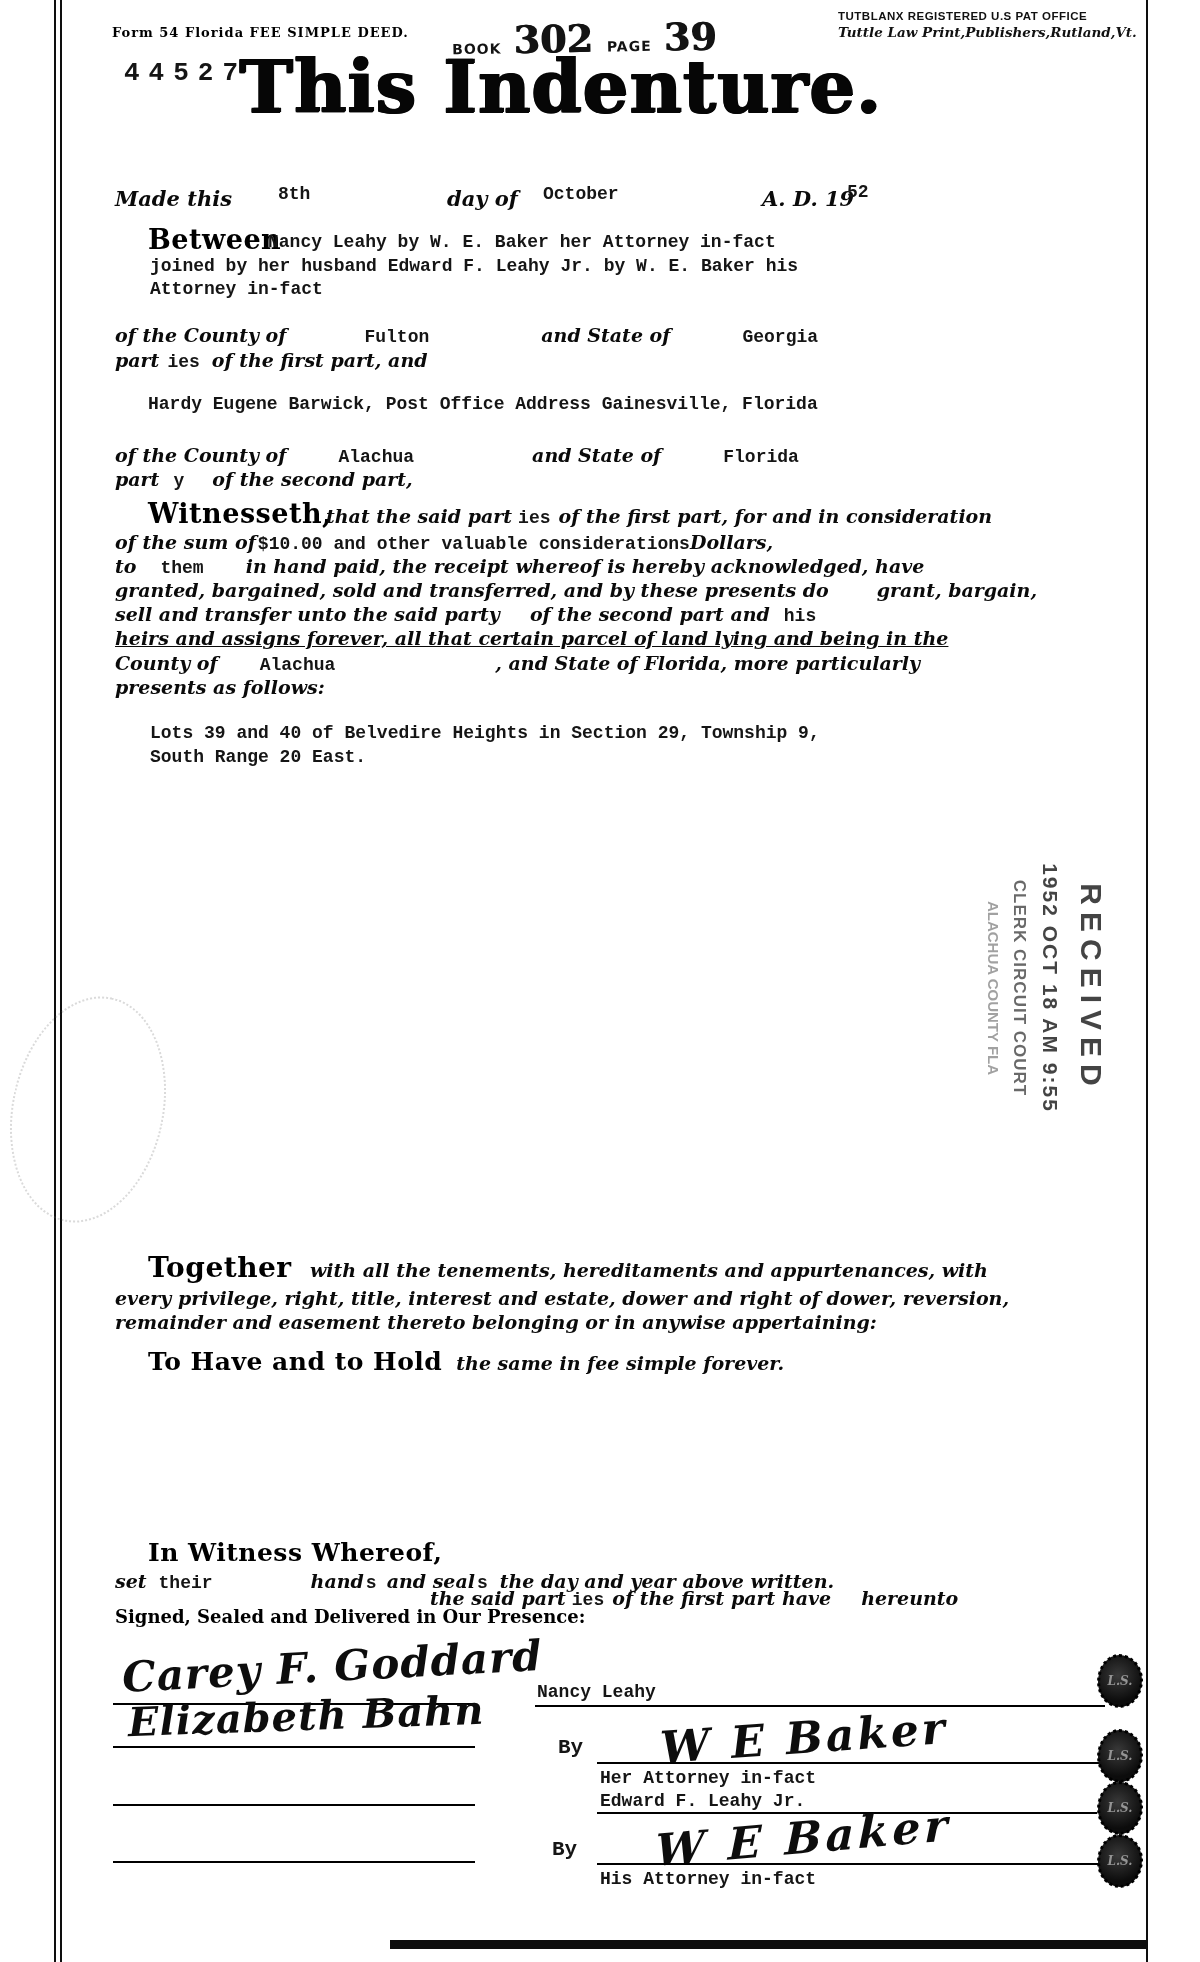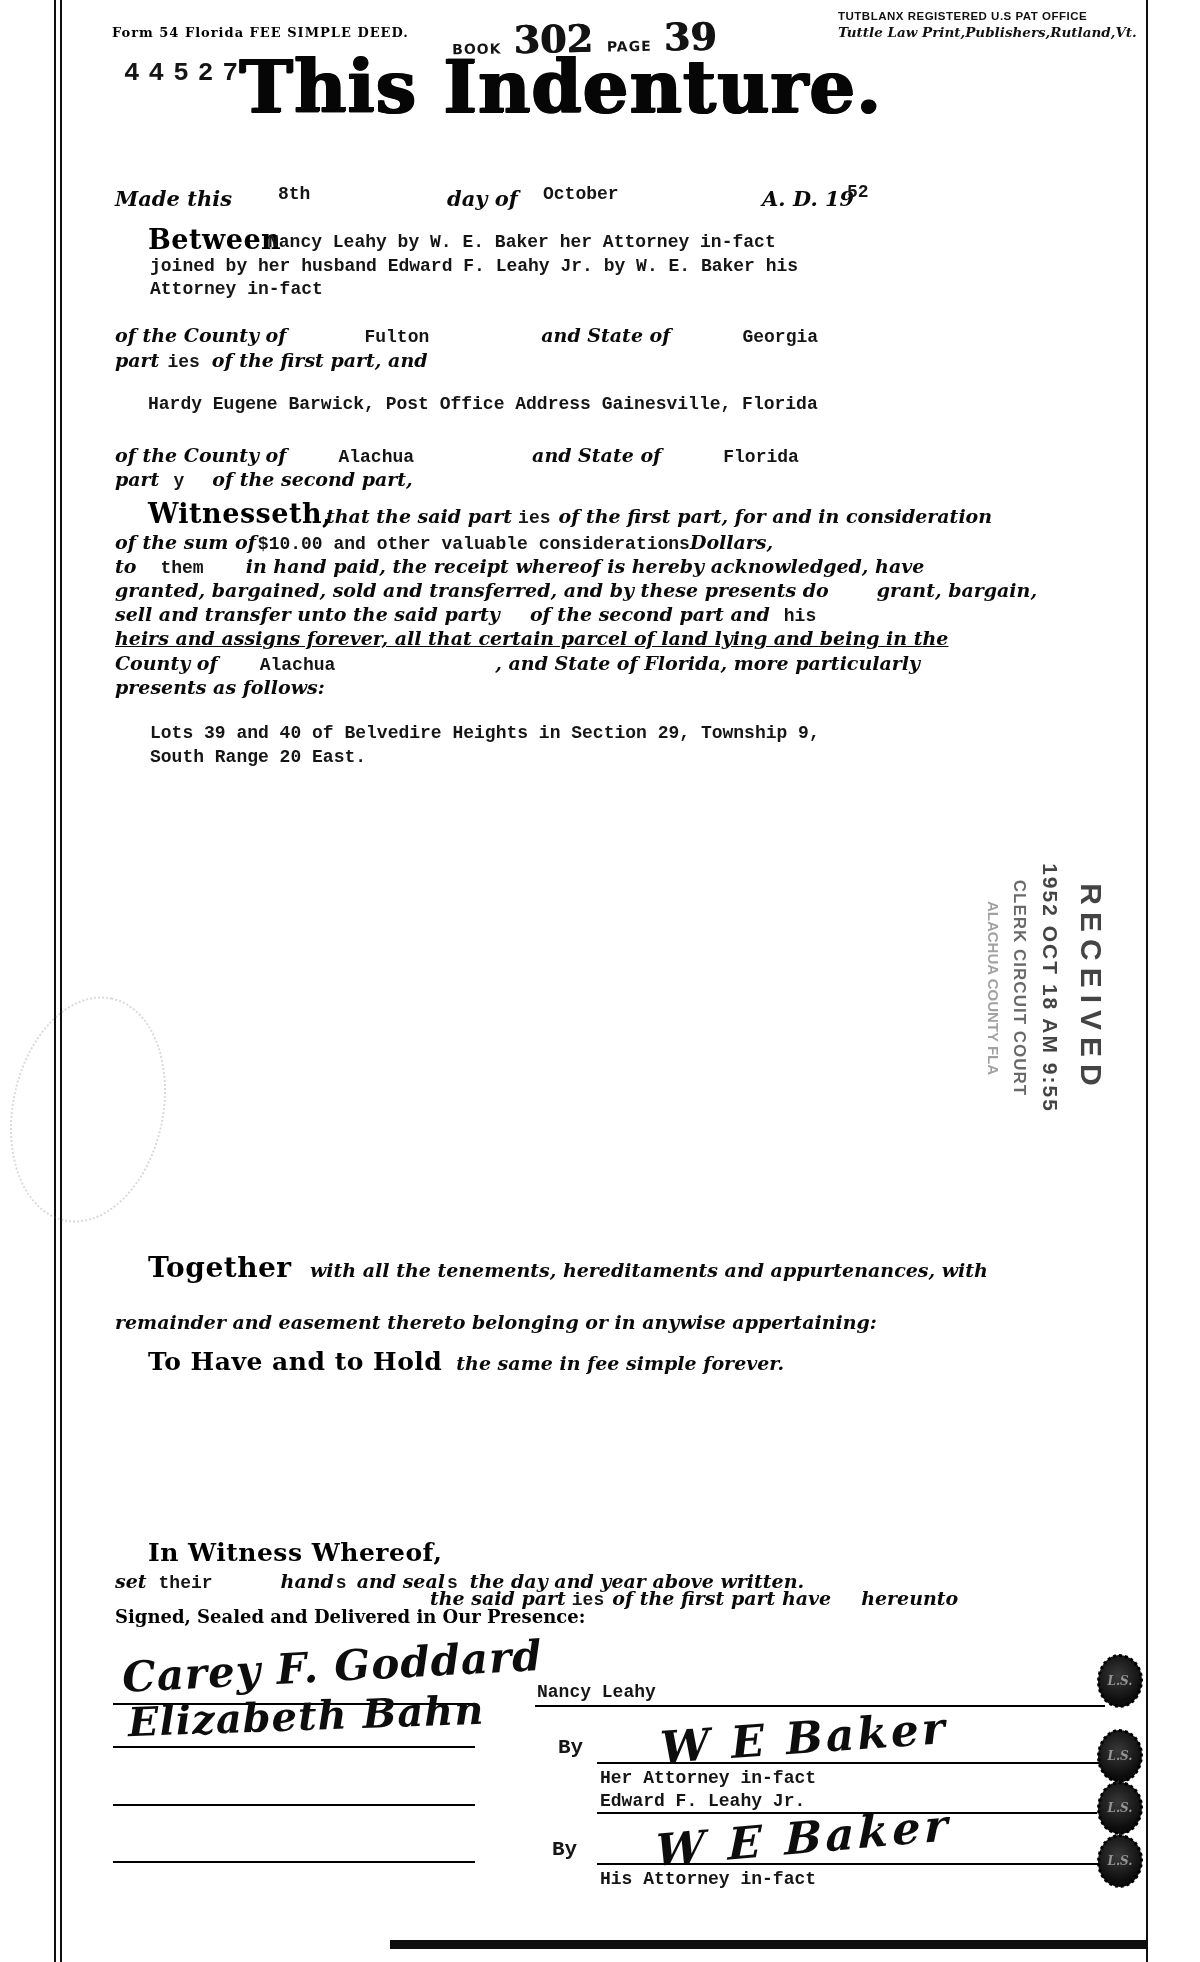--- a/index.html
+++ b/index.html
@@ -130,34 +130,35 @@
     <div class="l3">CLERK CIRCUIT COURT</div>
     <div class="l4">ALACHUA COUNTY FLA</div>
   </div>
 
   <div class="oldseal"></div>
 
   <div class="line" style="left:148px;top:1251px;">
     <span class="formbig" style="font-size:28px;">Together</span>
     <span class="form" style="position:absolute;left:162px;top:8px;">with all the tenements, hereditaments and appurtenances, with</span>
   </div>
+  <div class="line" style="left:115px;top:1287px;"><span class="form">every privilege, right, title, interest and estate, dower and right of dower, reversion,</span></div>
   <div class="line" style="left:115px;top:1311px;"><span class="form">remainder and easement thereto belonging or in anywise appertaining:</span></div>
 
   <div class="line" style="left:148px;top:1347px;">
     <span class="formbig" style="font-size:25px;">To Have and to Hold</span><span class="form" style="margin-left:14px;">the same in fee simple forever.</span>
   </div>
 
   <div class="line" style="left:148px;top:1538px;">
     <span class="formbig" style="font-size:25px;">In Witness Whereof,</span>
     <span style="position:absolute;left:282px;top:17px;white-space:nowrap;margin-top:32px;">
       <span class="form">the said part</span><span class="type" style="margin-left:6px;">ies</span><span class="form" style="margin-left:8px;">of the first part have</span><span class="form" style="margin-left:30px;">hereunto</span>
     </span>
   </div>
   <div class="line" style="left:115px;top:1570px;">
-    <span class="form">set</span><span class="type" style="margin-left:12px;">their</span><span class="form" style="margin-left:68px;">hand</span><span class="type" style="margin-left:2px;">s</span><span class="form" style="margin-left:10px;">and seal</span><span class="type" style="margin-left:2px;">s</span><span class="form" style="margin-left:12px;">the day and year above written.</span>
+    <span class="form">set</span><span class="type" style="margin-left:12px;">their</span><span class="form" style="margin-left:98px;">hand</span><span class="type" style="margin-left:2px;">s</span><span class="form" style="margin-left:10px;">and seal</span><span class="type" style="margin-left:2px;">s</span><span class="form" style="margin-left:12px;">the day and year above written.</span>
   </div>
 
   <div class="line" style="left:115px;top:1606px;">
     <span class="formup" style="font-size:18px;">Signed, Sealed and Delivered in Our Presence:</span>
   </div>
 
   <div class="line" style="left:122px;top:1642px;transform:rotate(-3deg);">
     <span class="hand" style="font-size:42px;letter-spacing:1px;">Carey F. Goddard</span>
   </div>
   <div class="sigline" style="left:113px;top:1703px;width:362px;"></div>

